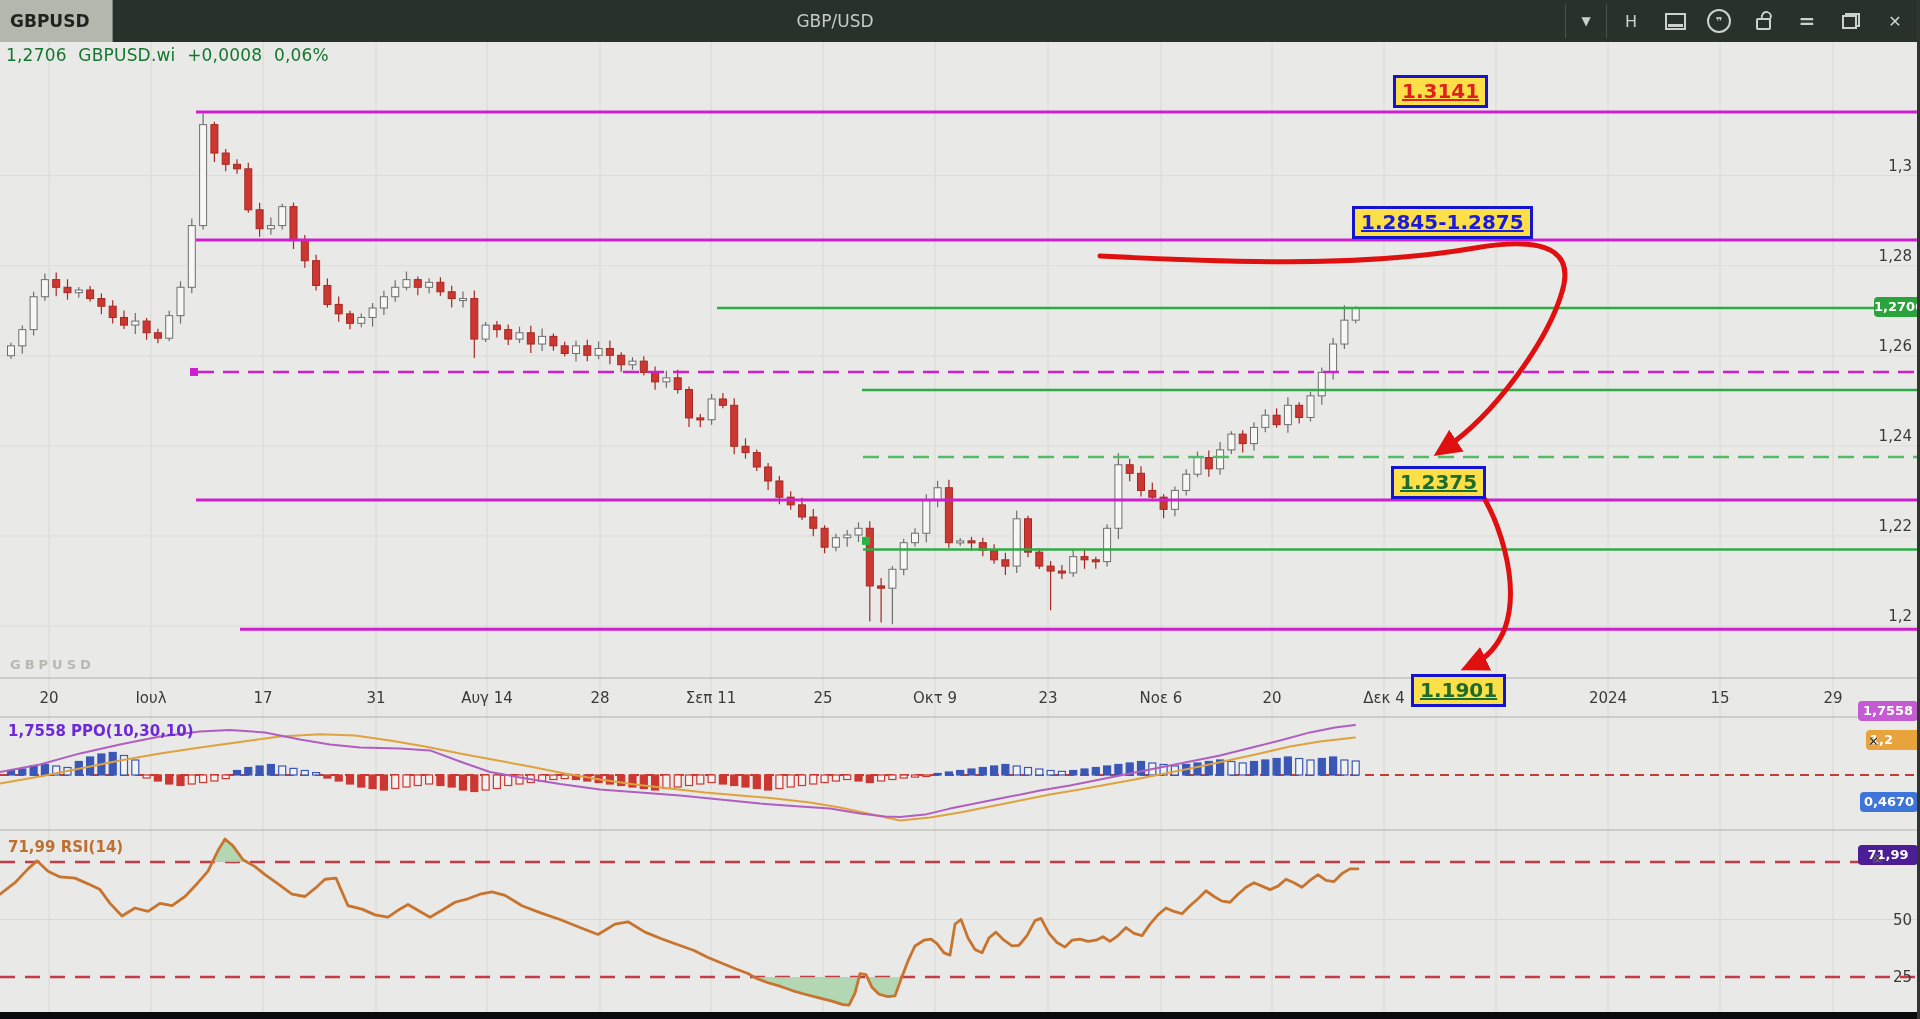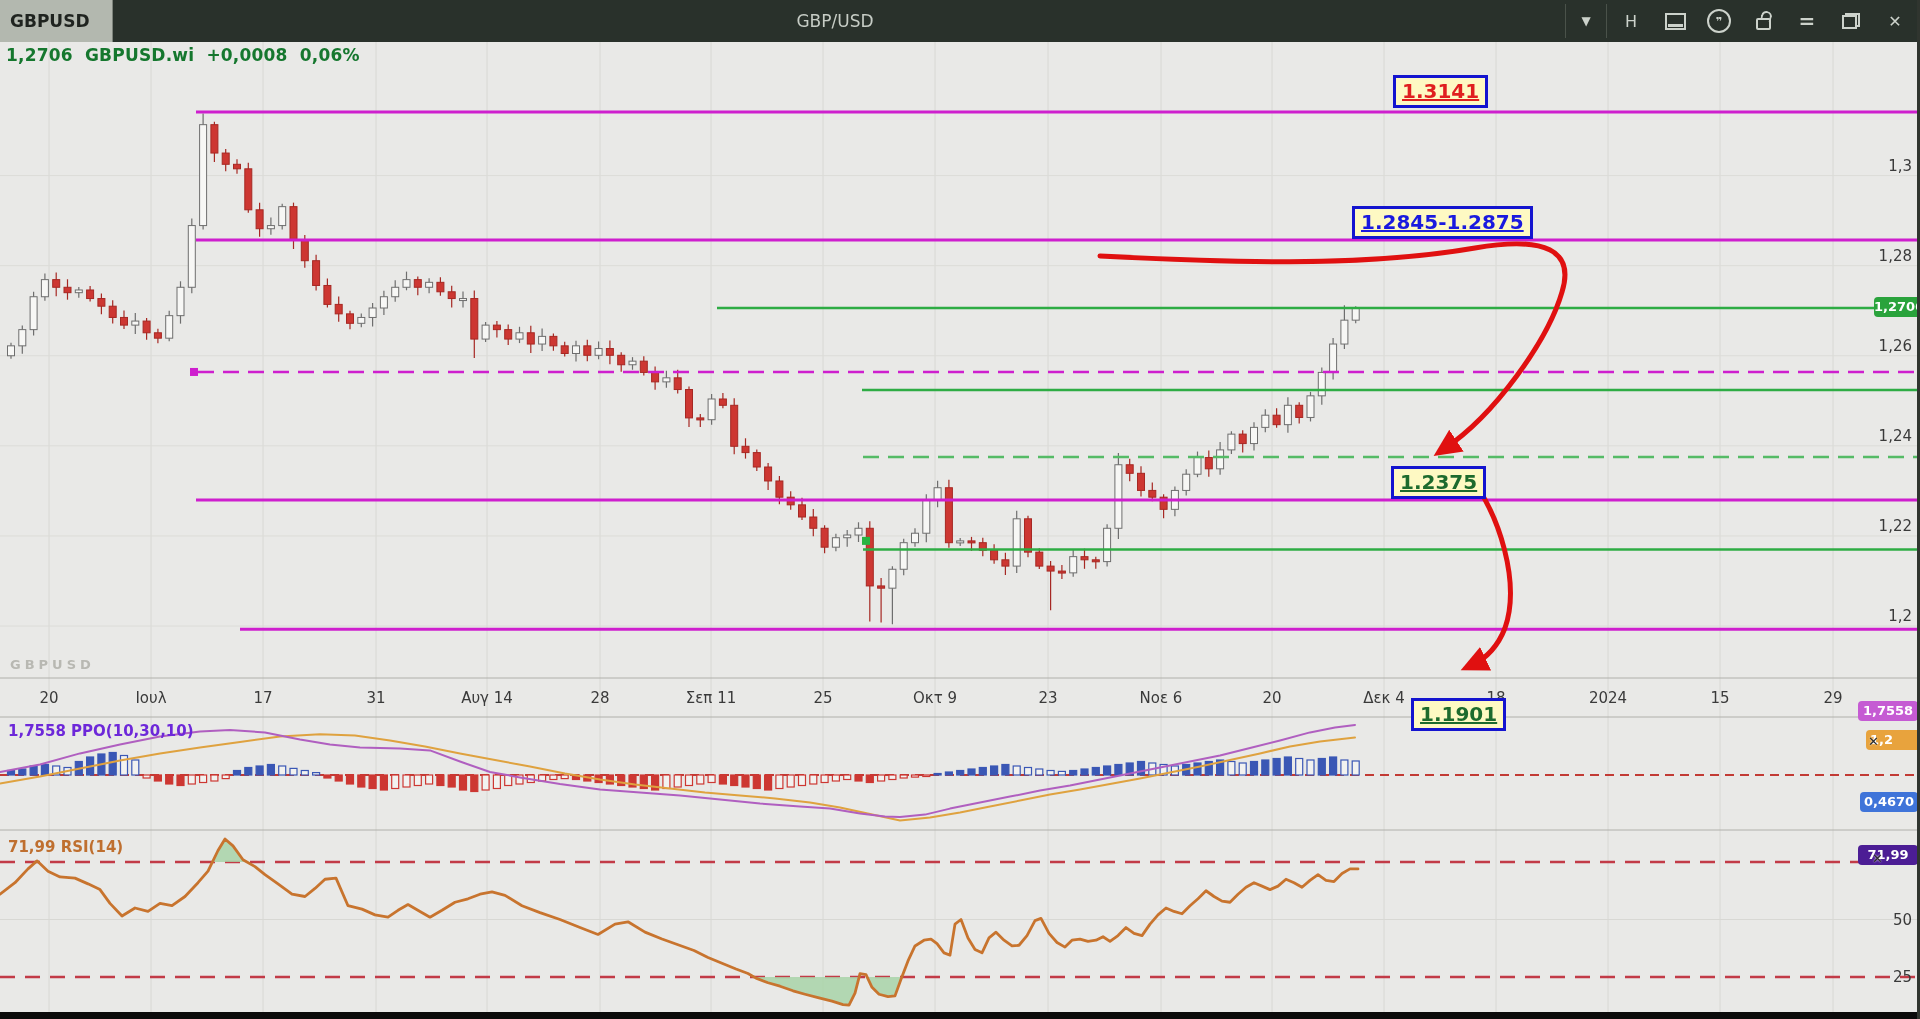--- a/index.html
+++ b/index.html
@@ -18,31 +18,31 @@
   .panelbox{width:17px;height:13px;border:2px solid #ccd2cb;position:relative;}
   .panelbox::after{content:'';position:absolute;left:1px;right:1px;bottom:1px;height:3px;background:#ccd2cb;}
   .circleq{width:20px;height:20px;border:2px solid #ccd2cb;border-radius:50%;display:flex;align-items:center;justify-content:center;font-size:11px;font-weight:bold;}
   .lockwrap{position:relative;width:18px;height:20px;}
   .lockbody{position:absolute;left:2px;bottom:1px;width:11px;height:8px;border:2px solid #ccd2cb;border-radius:2px;}
   .shackle{position:absolute;left:7px;top:0px;width:7px;height:8px;border:2px solid #ccd2cb;border-bottom:none;border-radius:6px 6px 0 0;transform:rotate(14deg);}
   .restorewrap{position:relative;width:18px;height:16px;}
   .restorewrap .r1{position:absolute;right:0;top:0;width:11px;height:10px;border:2px solid #ccd2cb;}
   .restorewrap .r2{position:absolute;left:0;bottom:0;width:11px;height:10px;border:2px solid #ccd2cb;background:#29312b;}
   
-  .quotebar{position:absolute;left:6px;top:45px;z-index:4;color:#15772e;font-size:17px;font-weight:bold;letter-spacing:0.2px;}
+  .quotebar{position:absolute;left:6px;top:45px;z-index:4;color:#15772e;font-size:17px;font-weight:normal;letter-spacing:0.2px;}
   .quotebar span{margin-right:6px;}
   .watermark{position:absolute;left:838px;top:480px;z-index:1;color:#cfcfca;font-size:46px;font-weight:bold;letter-spacing:2px;
              text-shadow:1px 1px 0 #f6f6f4,-1px -1px 0 #b9b9b4;pointer-events:none;}
   .ztrade{position:absolute;left:10px;top:657px;z-index:2;color:#b8b8b2;font-size:13px;font-weight:bold;letter-spacing:4px;}
-  .callout{position:absolute;z-index:5;border:3px solid #1414cf;background:#fef9c3;font-size:20px;font-weight:bold;
+  .callout{position:absolute;z-index:5;border:3px solid #1414cf;background:#fde047;font-size:20px;font-weight:bold;
            padding:1px 6px 2px 6px;text-decoration:underline;white-space:nowrap;}
   #callout-1{left:1393px;top:75px;color:#e01f1f;}
   #callout-2{left:1352px;top:206px;color:#1a1adf;}
   #callout-3{left:1391px;top:466px;color:#1d6b2d;}
-  #callout-4{left:1411px;top:698px;color:#1d6b2d;}
+  #callout-4{left:1411px;top:674px;color:#1d6b2d;}
   .tag{position:absolute;z-index:4;color:#fff;font-size:13px;font-weight:bold;border-radius:4px;
        padding:2px 0 3px 0;text-align:center;white-space:nowrap;}
   #price-tag{left:1874px;top:297px;width:46px;background:#2aa33c;}
   #ppo-tag-signal{left:1866px;top:730px;width:52px;background:#e8a33d;text-align:left;padding-left:4px;z-index:3;}
   #ppo-tag-main{left:1858px;top:701px;width:60px;background:#c55bd3;z-index:5;}
   #ppo-tag-hist{left:1860px;top:744px;width:58px;background:#3f74d9;z-index:4;margin-top:48px;}
   #rsi-tag{left:1858px;top:845px;width:60px;background:#4c1d95;}
   .xmark{position:absolute;z-index:6;color:#2a2a2a;font-size:13px;font-weight:bold;text-shadow:0 0 2px #fff;}
   #ppo-x{left:1868px;top:734px;}
   #rsi-x{left:1872px;top:851px;}

